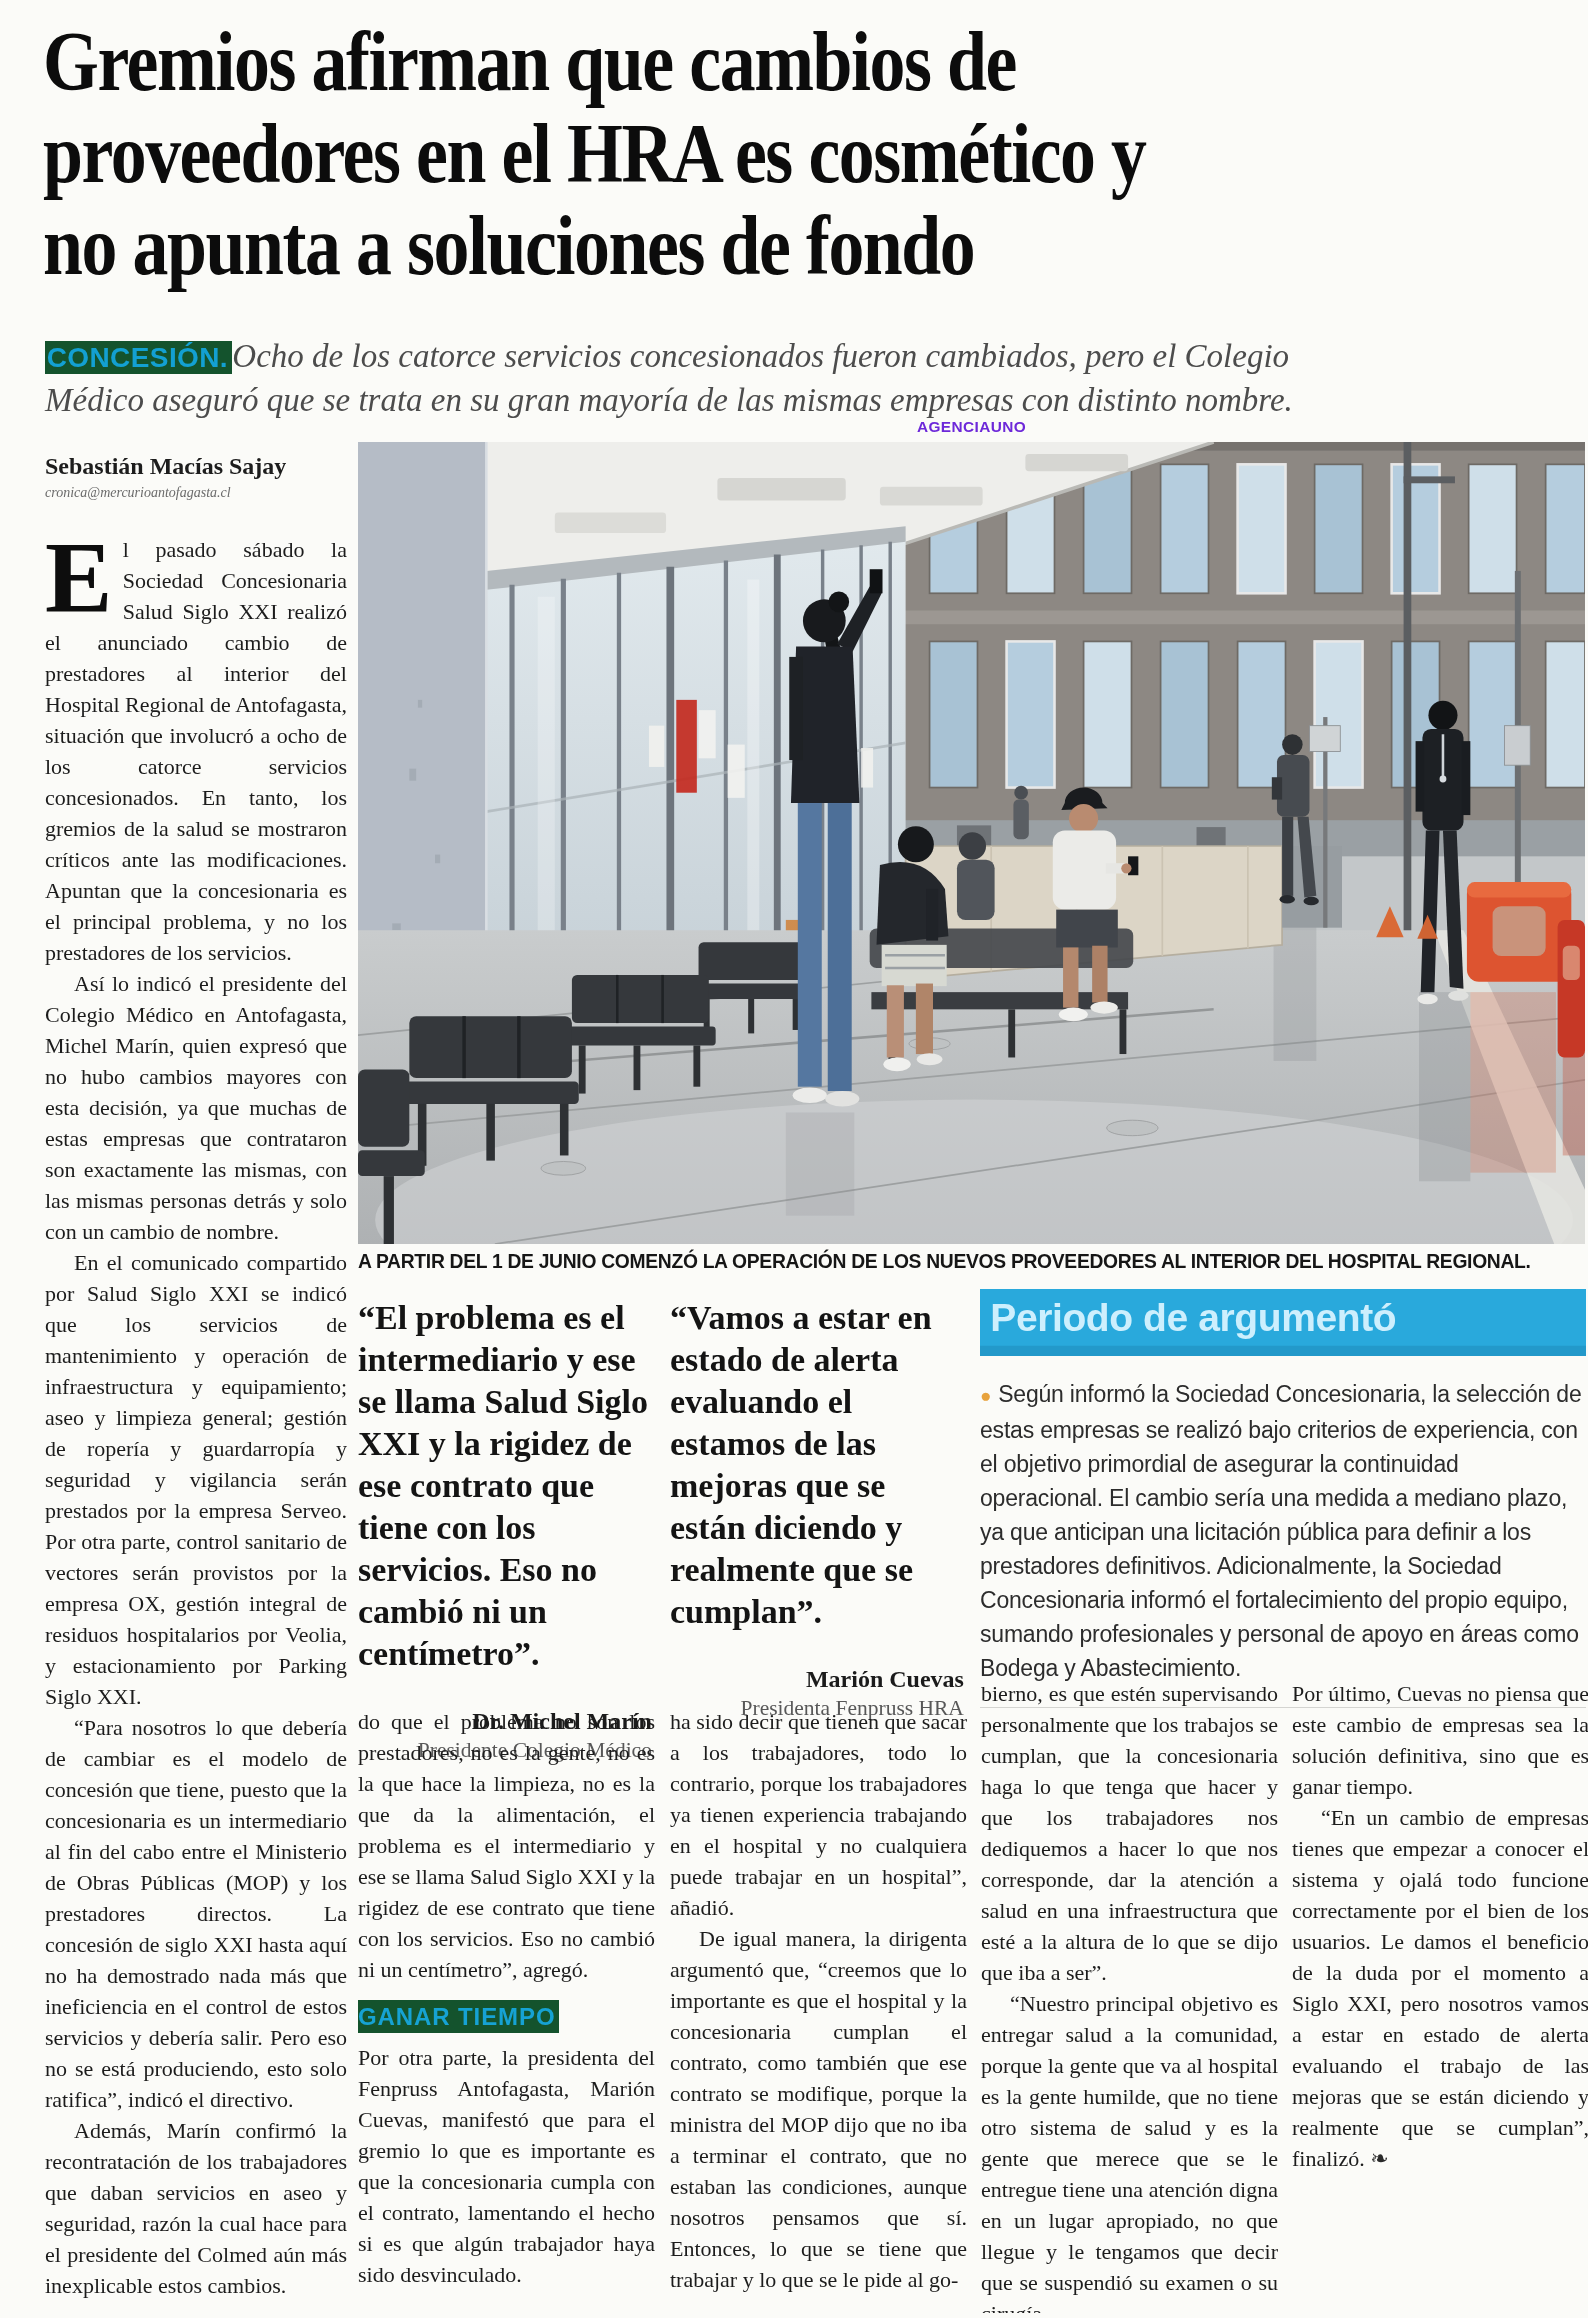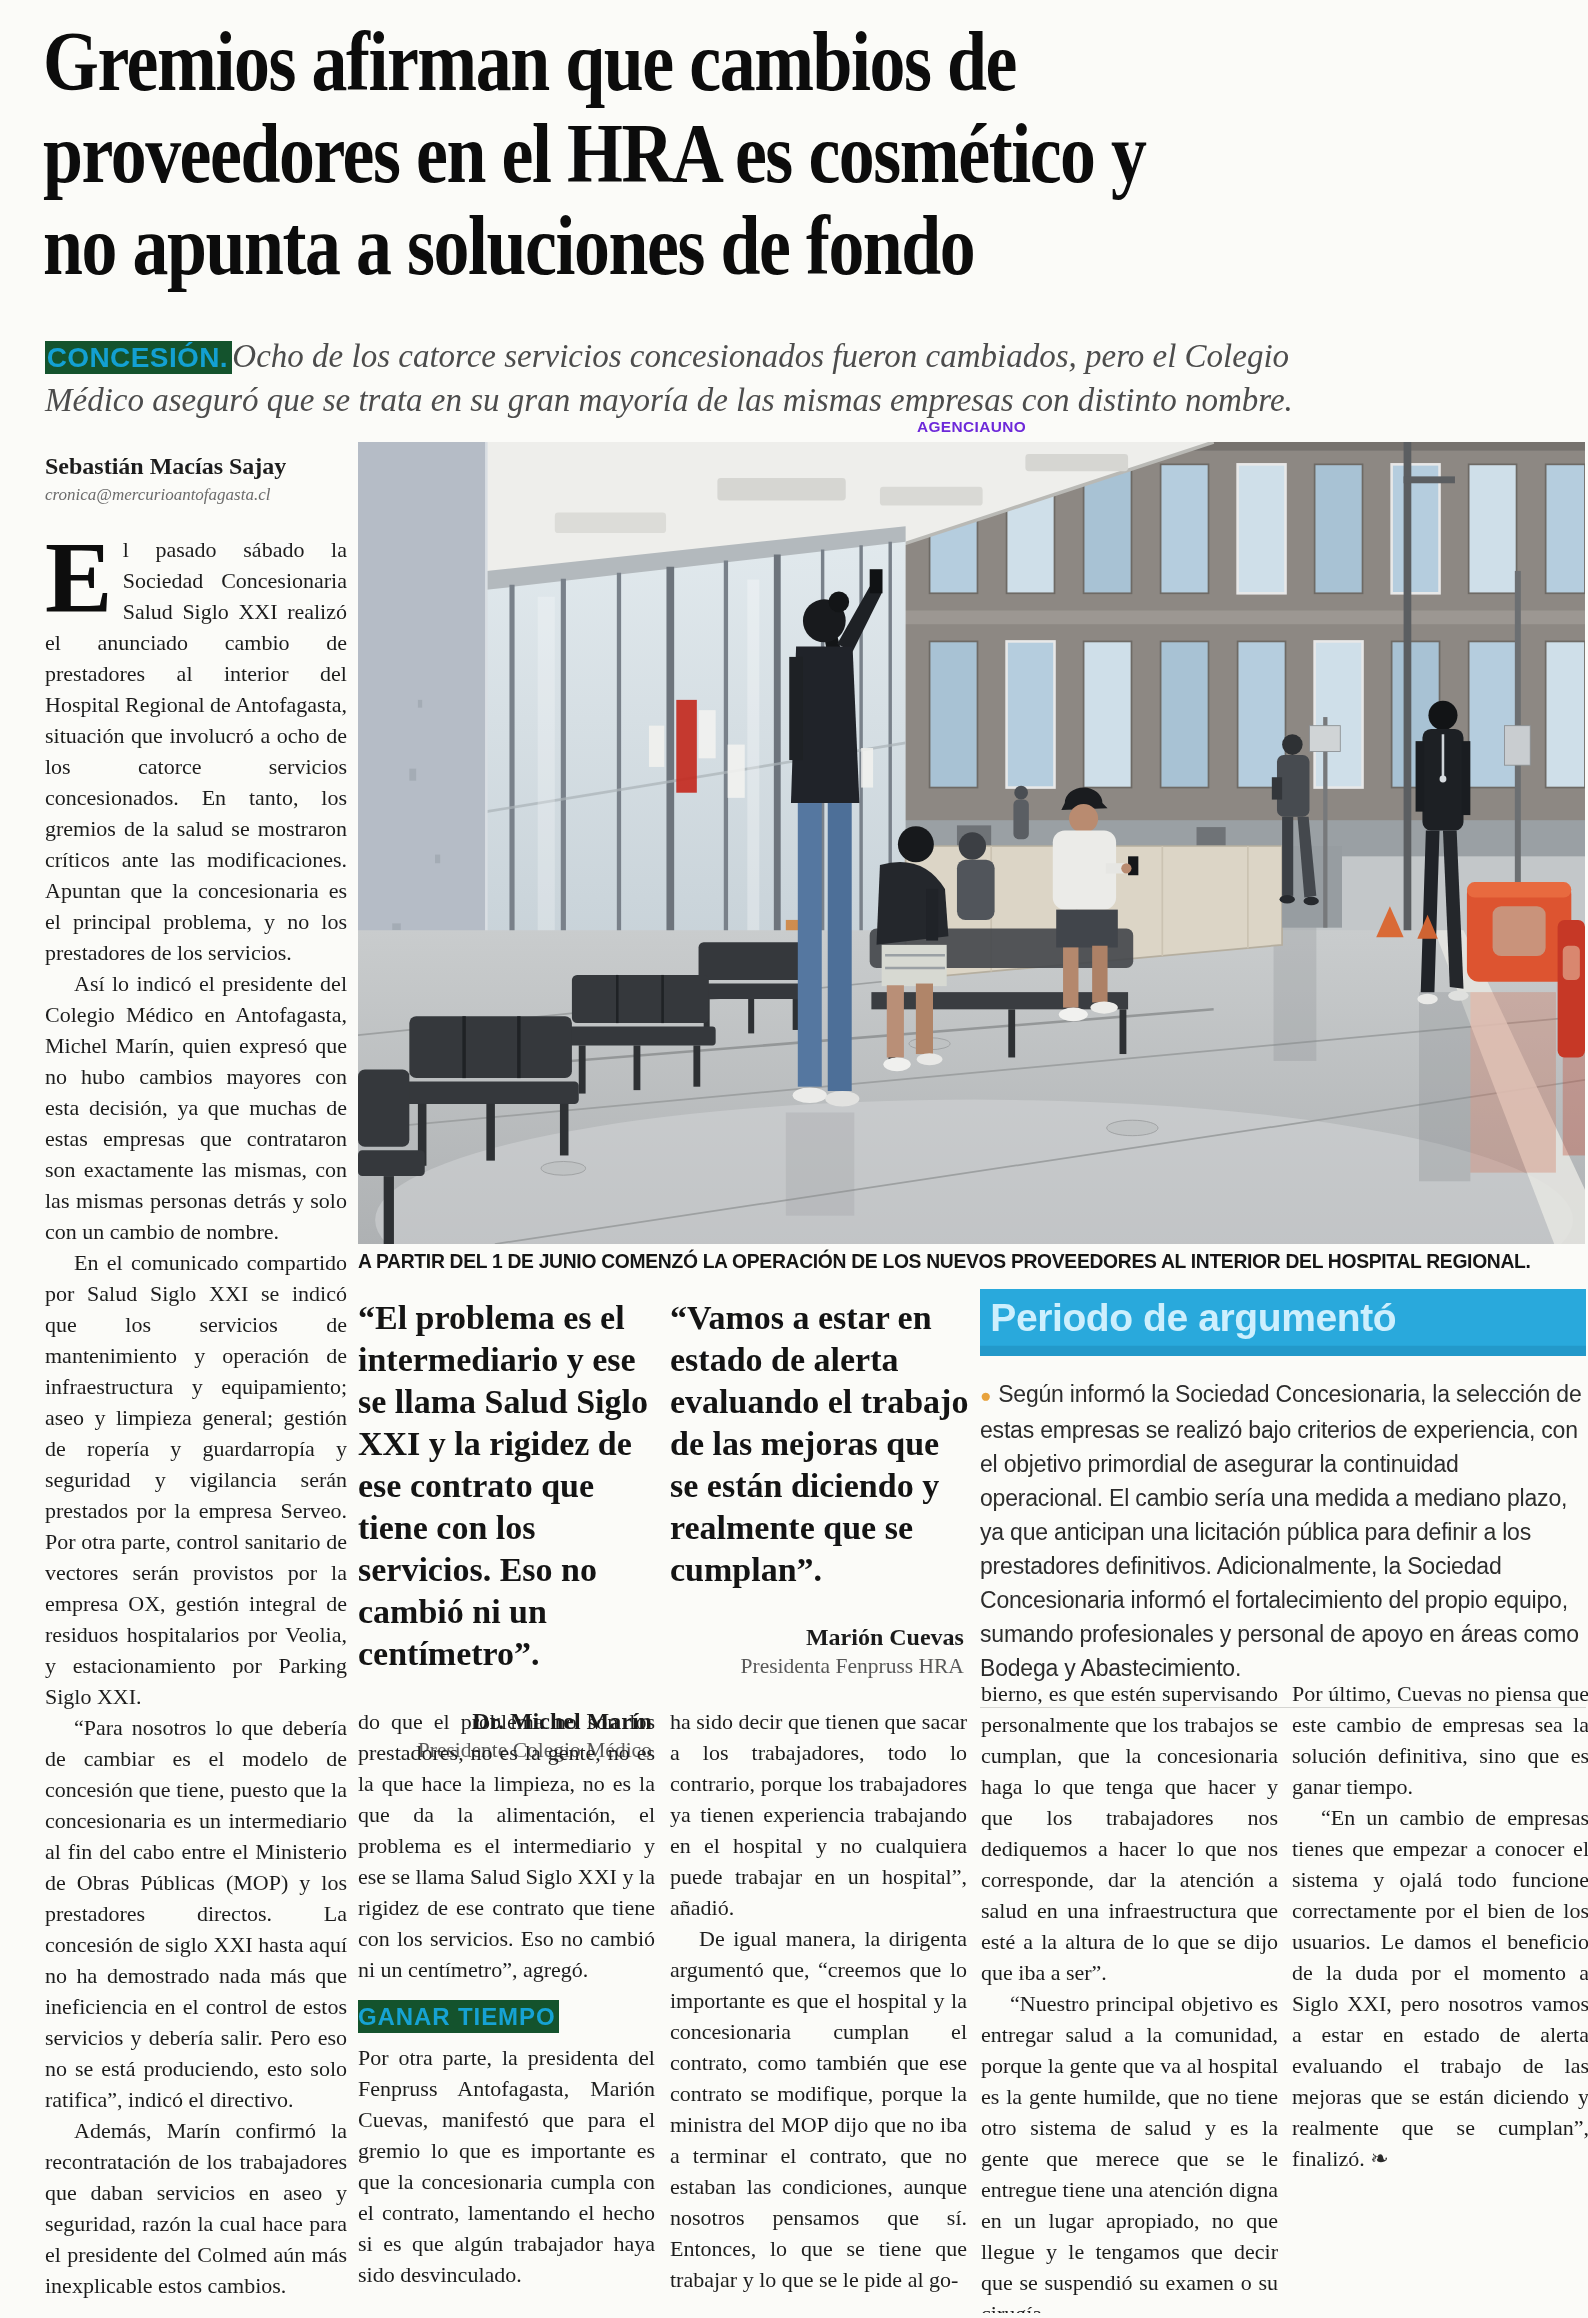--- a/index.html
+++ b/index.html
@@ -20,21 +20,21 @@
     font-size:33px;line-height:43px;}
   .kicker-label{
     font-family:"Liberation Sans",sans-serif;font-weight:700;
     color:#13a0d2;background:#14532d;padding:0.9px 4.3px 0.9px 1.7px;
     font-size:28px;letter-spacing:0.4px;margin-right:0;
   }
   .kicker-text{font-style:italic;color:#4c4c4c;}
   
   .byline{position:absolute;left:45px;top:453px;width:309px;}
   .byline .author{font-weight:700;font-size:24px;color:#1d1d1d;}
-  .byline .email{font-style:italic;font-size:17px;color:#6b6b6b;margin-top:5.1px;}
+  .byline .email{font-style:italic;font-size:14px;color:#6b6b6b;margin-top:5.1px;}
   
   .credit{position:absolute;left:358px;top:418px;width:1227px;text-align:center;
     font-family:"Liberation Sans",sans-serif;font-weight:700;font-size:15.4px;
     color:#6d28d9;letter-spacing:0.4px;}
   .photo{position:absolute;left:358px;top:442px;width:1227px;height:802px;
     background:#c3c7c9;overflow:hidden;}
   .photo svg{display:block;width:100%;height:100%;}
   .caption{position:absolute;left:358px;top:1251px;width:1227px;
     font-family:"Liberation Sans",sans-serif;font-weight:700;font-size:19.3px;
     color:#161616;letter-spacing:-0.3px;}
@@ -339,21 +339,21 @@
 
   <div class="quote q1">
     <div class="quote-text">“El problema es el intermediario y ese se llama Salud Siglo XXI y la rigidez de ese contrato que tiene con los servicios. Eso no cambió ni un centímetro”.</div>
     <div class="quote-attr">
       <div class="quote-name">Dr. Michel Marín</div>
       <div class="quote-role">Presidente Colegio Médico</div>
     </div>
   </div>
 
   <div class="quote q2">
-    <div class="quote-text">“Vamos a estar en estado de alerta evaluando el trabajo de las mejoras que se están diciendo y realmente que se cumplan”.</div>
+    <div class="quote-text">“Vamos a estar en estado de alerta evaluando el estamos de las mejoras que se están diciendo y realmente que se cumplan”.</div>
     <div class="quote-attr">
       <div class="quote-name">Marión Cuevas</div>
       <div class="quote-role">Presidenta Fenpruss HRA</div>
     </div>
   </div>
 
   <div class="sidebox">
     <div class="sidebox-bar">
       <div class="sidebox-title">Periodo de argumentó</div>
     </div>

